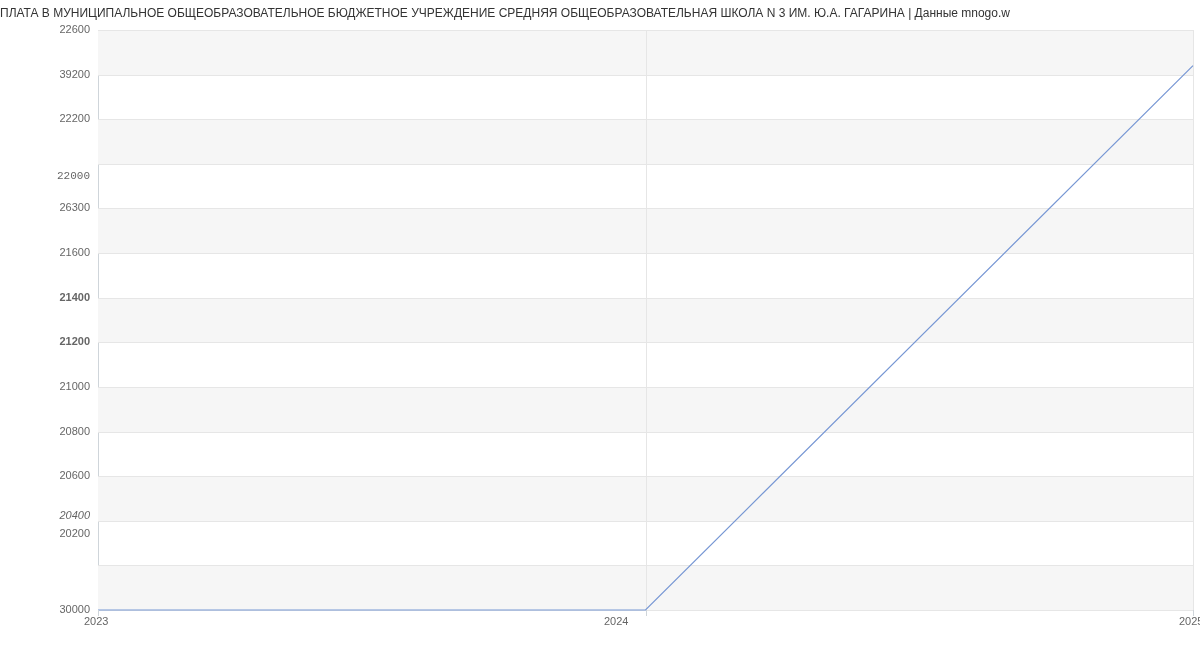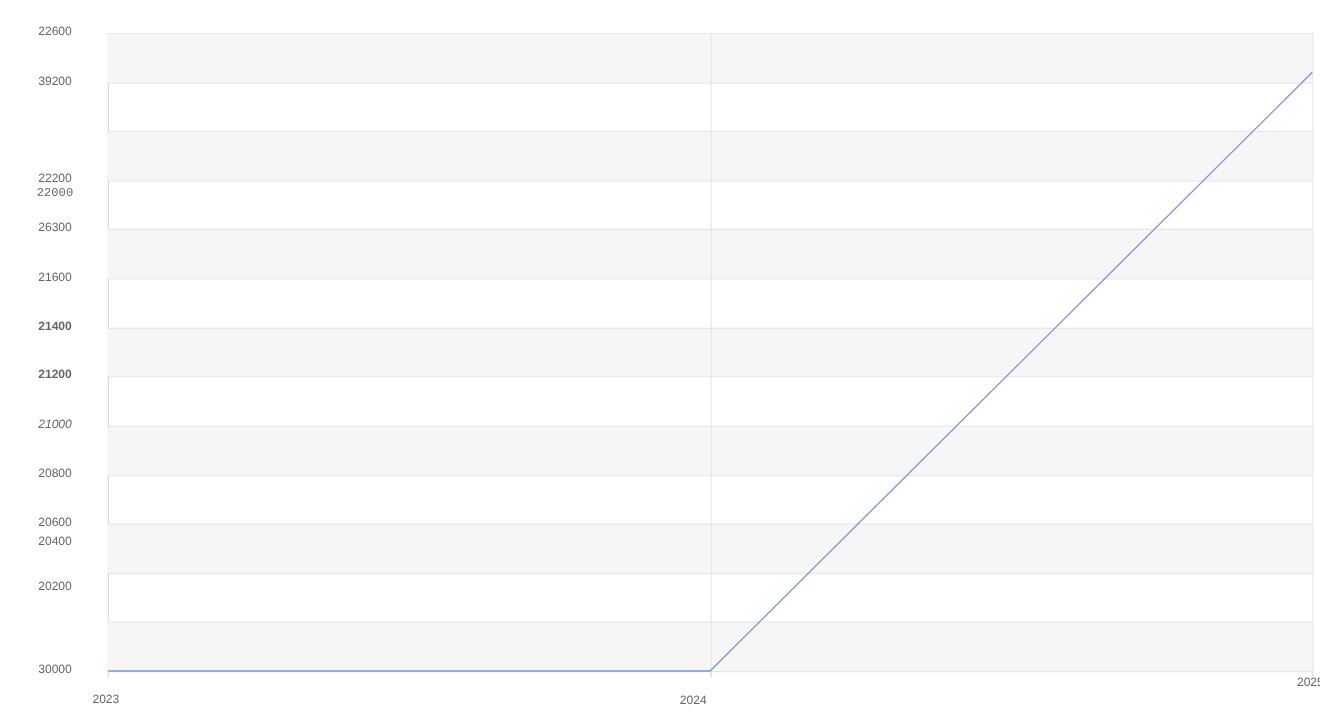--- a/index.html
+++ b/index.html
@@ -1,33 +1,34 @@
 <!DOCTYPE html>
 <html><head>
 <meta charset="utf-8">
 <style>
   html,body{margin:0;padding:0;font-family:Arial,Helvetica,sans-serif;font-size:12px;color:#333;}
   .wrap{width:1200px;height:650px;position:relative;overflow:hidden;}
   .title{font-size:12px;padding:6px 0 2px 0;white-space:nowrap;height:16px;}
   .chart-area{position:absolute;left:98px;top:30px;width:1095px;height:580px;}
   .grid-band{position:absolute;left:0;width:1095px;background:#f6f6f6;}
   .grid-line{position:absolute;left:0;width:1095px;height:1px;background:#e6e6e6;}
-  .y-tick{position:absolute;right:1110px;width:80px;text-align:center;font-size:11px;color:#666;line-height:1;}
+  .y-tick{position:absolute;right:1110px;width:80px;text-align:right;font-size:11px;color:#666;line-height:1;}
   .x-tick{position:absolute;top:616px;font-size:11px;color:#666;line-height:1;}
   .axis-left{position:absolute;left:98px;top:30px;width:1px;height:580px;background:#cfd5da;}
   .axis-bottom{position:absolute;left:98px;top:610px;height:1px;width:1095px;background:#cfd5da;}
   .vline{position:absolute;top:0;width:1px;height:580px;background:#e6e6e6;}
   svg.line{position:absolute;left:0;top:0;width:1095px;height:580px;overflow:visible;}
   svg.line path{fill:none;stroke:#7797d4;stroke-width:1.2;}
   .tick-mark{position:absolute;width:1px;height:6px;background:#cfd5da;top:610px;}
 </style>
 </head>
 <body>
 <div class="wrap">
 
+  <div class="title">ПЛАТА В МУНИЦИПАЛЬНОЕ ОБЩЕОБРАЗОВАТЕЛЬНОЕ БЮДЖЕТНОЕ УЧРЕЖДЕНИЕ СРЕДНЯЯ ОБЩЕОБРАЗОВАТЕЛЬНАЯ ШКОЛА N 3 ИМ. Ю.А. ГАГАРИНА | Данные mnogo.w</div>
 
   <div class="axis-left"></div>
   <div class="axis-bottom"></div>
 
   <div class="chart-area">
     <div id="bands">
         <div class="grid-band" style="top: 0px; height: 44.6154px;"></div>
         <div class="grid-band" style="top: 89.2308px; height: 44.6154px;"></div>
         <div class="grid-band" style="top: 178.462px; height: 44.6154px;"></div>
         <div class="grid-band" style="top: 267.692px; height: 44.6154px;"></div>
@@ -54,36 +55,36 @@
         <div class="vline" style="left: 1095px;"></div>
       </div>
     <svg class="line" viewBox="0 0 1095 580" preserveAspectRatio="none">
       <path id="series-path" d="M0 580 L547.5 580 L1095 35.692307692307736"></path>
     </svg>
   </div>
 
   <div id="yticks">
       <div class="y-tick" style="top: 604px;">30000</div>
       <div class="y-tick" style="top: 528px;">20200</div>
-      <div class="y-tick" style="top: 487px;">20400</div>
+      <div class="y-tick" style="top: 510px; font-style: italic;">20400</div>
       <div class="y-tick" style="top: 470.154px;">20600</div>
       <div class="y-tick" style="top: 425.538px;">20800</div>
-      <div class="y-tick" style="top: 380.923px; font-style: italic;">21000</div>
+      <div class="y-tick" style="top: 380.923px;">21000</div>
       <div class="y-tick" style="top: 336.308px; font-weight: bold;">21200</div>
       <div class="y-tick" style="top: 291.692px; font-weight: bold;">21400</div>
       <div class="y-tick" style="top: 247.077px;">21600</div>
       <div class="y-tick" style="top: 202.462px;">26300</div>
       <div class="y-tick" style="top: 171px; font-family: Liberation Mono, monospace;">22000</div>
-      <div class="y-tick" style="top: 113.231px; margin-top: 44px;">22200</div>
+      <div class="y-tick" style="top: 113.231px;">22200</div>
       <div class="y-tick" style="top: 68.6154px;">39200</div>
       <div class="y-tick" style="top: 24px;">22600</div>
     </div>
   <div id="xticks">
-      <div class="x-tick" style="left: 84px; margin-top: 15px;">2023</div>
-      <div class="x-tick" style="left: 618px; margin-top: 16px;">2024</div>
+      <div class="x-tick" style="left: 84px;">2023</div>
+      <div class="x-tick" style="left: 604px;">2024</div>
       <div class="x-tick" style="left: 1179px;">2025</div>
     </div>
   <div id="xtickmarks">
       <div class="tick-mark" style="left: 98px;"></div>
       <div class="tick-mark" style="left: 645.5px;"></div>
       <div class="tick-mark" style="left: 1193px;"></div>
     </div>
 
 </div>
 

